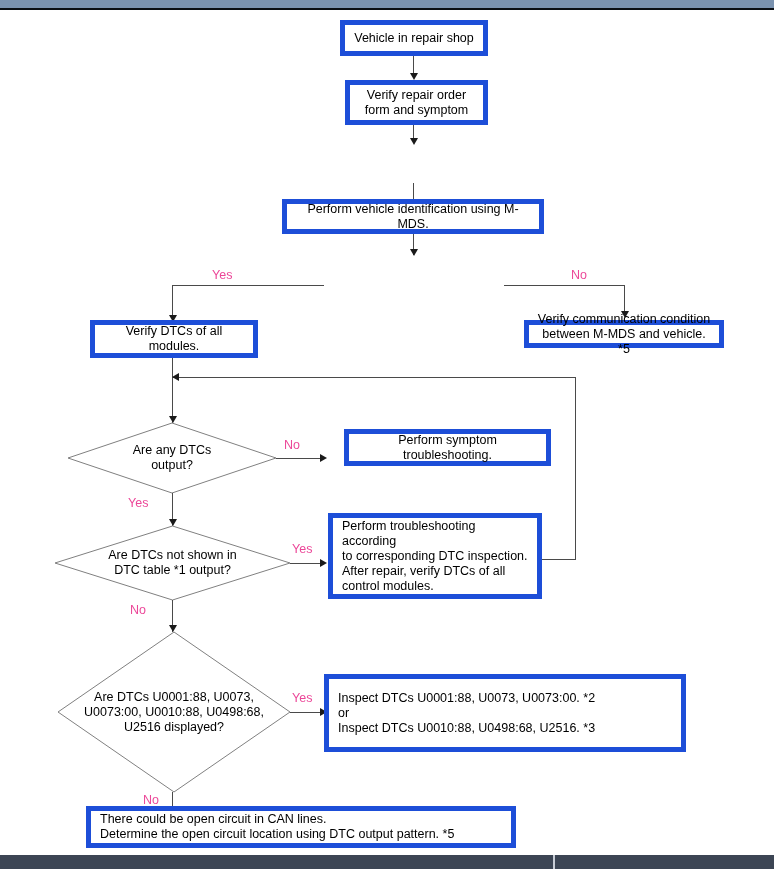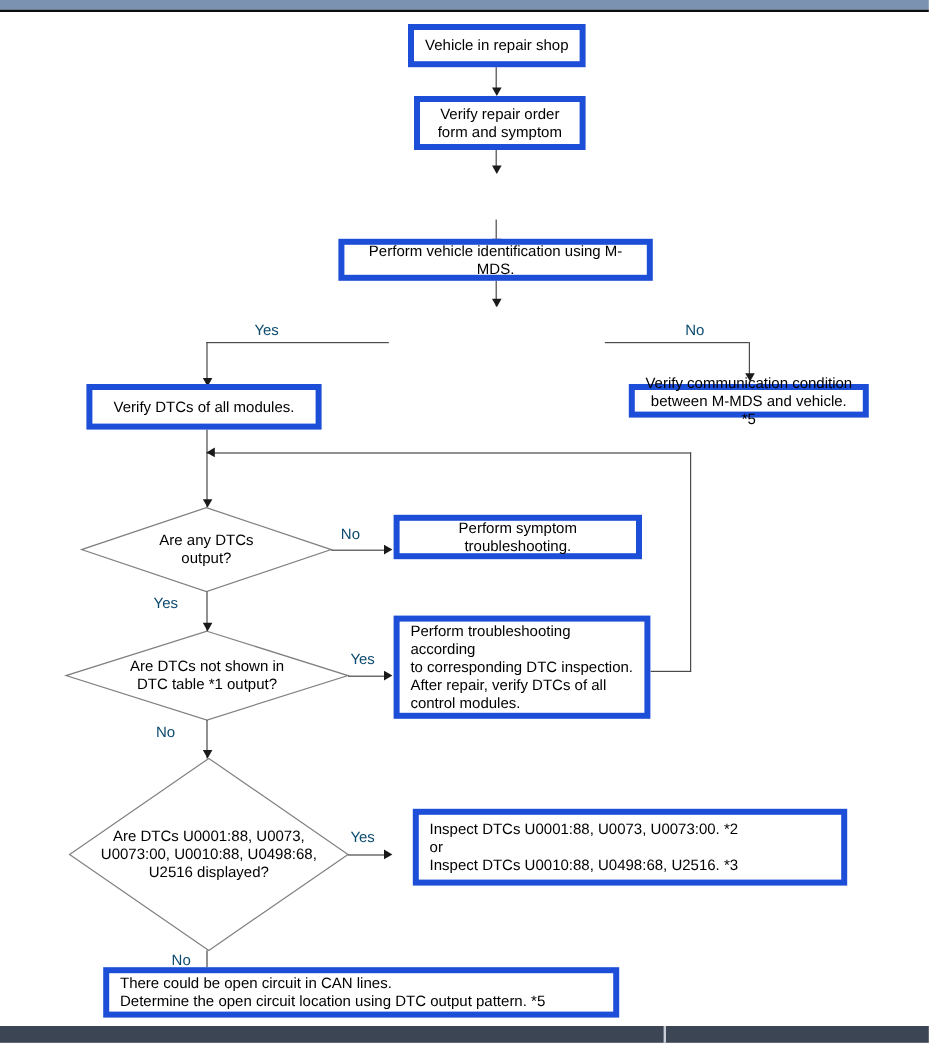--- a/index.html
+++ b/index.html
@@ -124,21 +124,21 @@
   .arrow-l {
     border-top: 4px solid transparent;
     border-bottom: 4px solid transparent;
     border-right: 7px solid #1a1a1a;
   }
 
   .elabel {
     position: absolute;
     font-size: 12.5px;
     line-height: 14px;
-    color: #0c4a6e;
+    color: #ec4899;
     white-space: nowrap;
   }
 </style>
 </head>
 <body>
 
 <div id="page">
 
   <div class="top-band"></div>
   <div class="top-rule"></div>
@@ -171,21 +171,21 @@
     <div class="ln lnh" style="left:172px; top:275px; width:152px;"></div>
     <div class="ln lnv" style="left:172px; top:275px; height:35px;"></div>
     <div class="arrow-d" style="left:169px; top:305px;"></div>
     <div class="elabel" style="left:212px; top:258px;">Yes</div>
 
     <div class="ln lnh" style="left:504px; top:275px; width:120px;"></div>
     <div class="ln lnv" style="left:624px; top:275px; height:30px;"></div>
     <div class="arrow-d" style="left:621px; top:301px;"></div>
     <div class="elabel" style="left:571px; top:258px;">No</div>
 
-    <div class="node" style="left:72px; top:310px; width:196px; height:38px;">
+    <div class="node" style="left:90px; top:310px; width:168px; height:38px;">
       <span class="txt">Verify DTCs of all modules.</span>
     </div>
 
     <div class="node" style="left:524px; top:310px; width:200px; height:28px;">
       <span class="txt">Verify communication condition
 between M-MDS and vehicle. *5</span>
     </div>
 
     <div class="ln lnv" style="left:172px; top:348px; height:65px;"></div>
     <div class="arrow-d" style="left:169px; top:406px;"></div>
@@ -200,21 +200,21 @@
         <polygon points="104,0 208,35 104,70 0,35" fill="#ffffff" stroke="#808080" stroke-width="1"></polygon>
       </svg>
       <div class="dlabel">Are any DTCs
 output?</div>
     </div>
 
     <div class="ln lnh" style="left:276px; top:448px; width:48px;"></div>
     <div class="arrow-r" style="left:320px; top:444px;"></div>
     <div class="elabel" style="left:284px; top:428px;">No</div>
 
-    <div class="node" style="left:328px; top:419px; width:207px; height:37px;">
+    <div class="node" style="left:344px; top:419px; width:207px; height:37px;">
       <span class="txt">Perform symptom troubleshooting.</span>
     </div>
 
     <div class="ln lnv" style="left:172px; top:483px; height:33px;"></div>
     <div class="arrow-d" style="left:169px; top:509px;"></div>
     <div class="elabel" style="left:128px; top:486px;">Yes</div>
 
     <div class="diamond" style="left:55px; top:516px; width:235px; height:74px;">
       <svg width="235" height="74" viewBox="0 0 235 74">
         <polygon points="117.5,0 235,37 117.5,74 0,37" fill="#ffffff" stroke="#808080" stroke-width="1"></polygon>
@@ -244,21 +244,21 @@
       </svg>
       <div class="dlabel">Are DTCs U0001:88, U0073,
 U0073:00, U0010:88, U0498:68,
 U2516 displayed?</div>
     </div>
 
     <div class="ln lnh" style="left:290px; top:702px; width:34px;"></div>
     <div class="arrow-r" style="left:320px; top:698px;"></div>
     <div class="elabel" style="left:292px; top:681px;">Yes</div>
 
-    <div class="node left-align" style="left:344px; top:664px; width:362px; height:64px;">
+    <div class="node left-align" style="left:324px; top:664px; width:362px; height:78px;">
       <span class="txt">Inspect DTCs U0001:88, U0073, U0073:00.  *2
 or
 Inspect DTCs U0010:88, U0498:68, U2516.  *3</span>
     </div>
 
     <div class="ln lnv" style="left:172px; top:782px; height:22px;"></div>
     <div class="arrow-d" style="left:169px; top:797px;"></div>
     <div class="elabel" style="left:143px; top:783px;">No</div>
 
     <div class="node left-align" style="left:86px; top:796px; width:430px; height:42px;">

